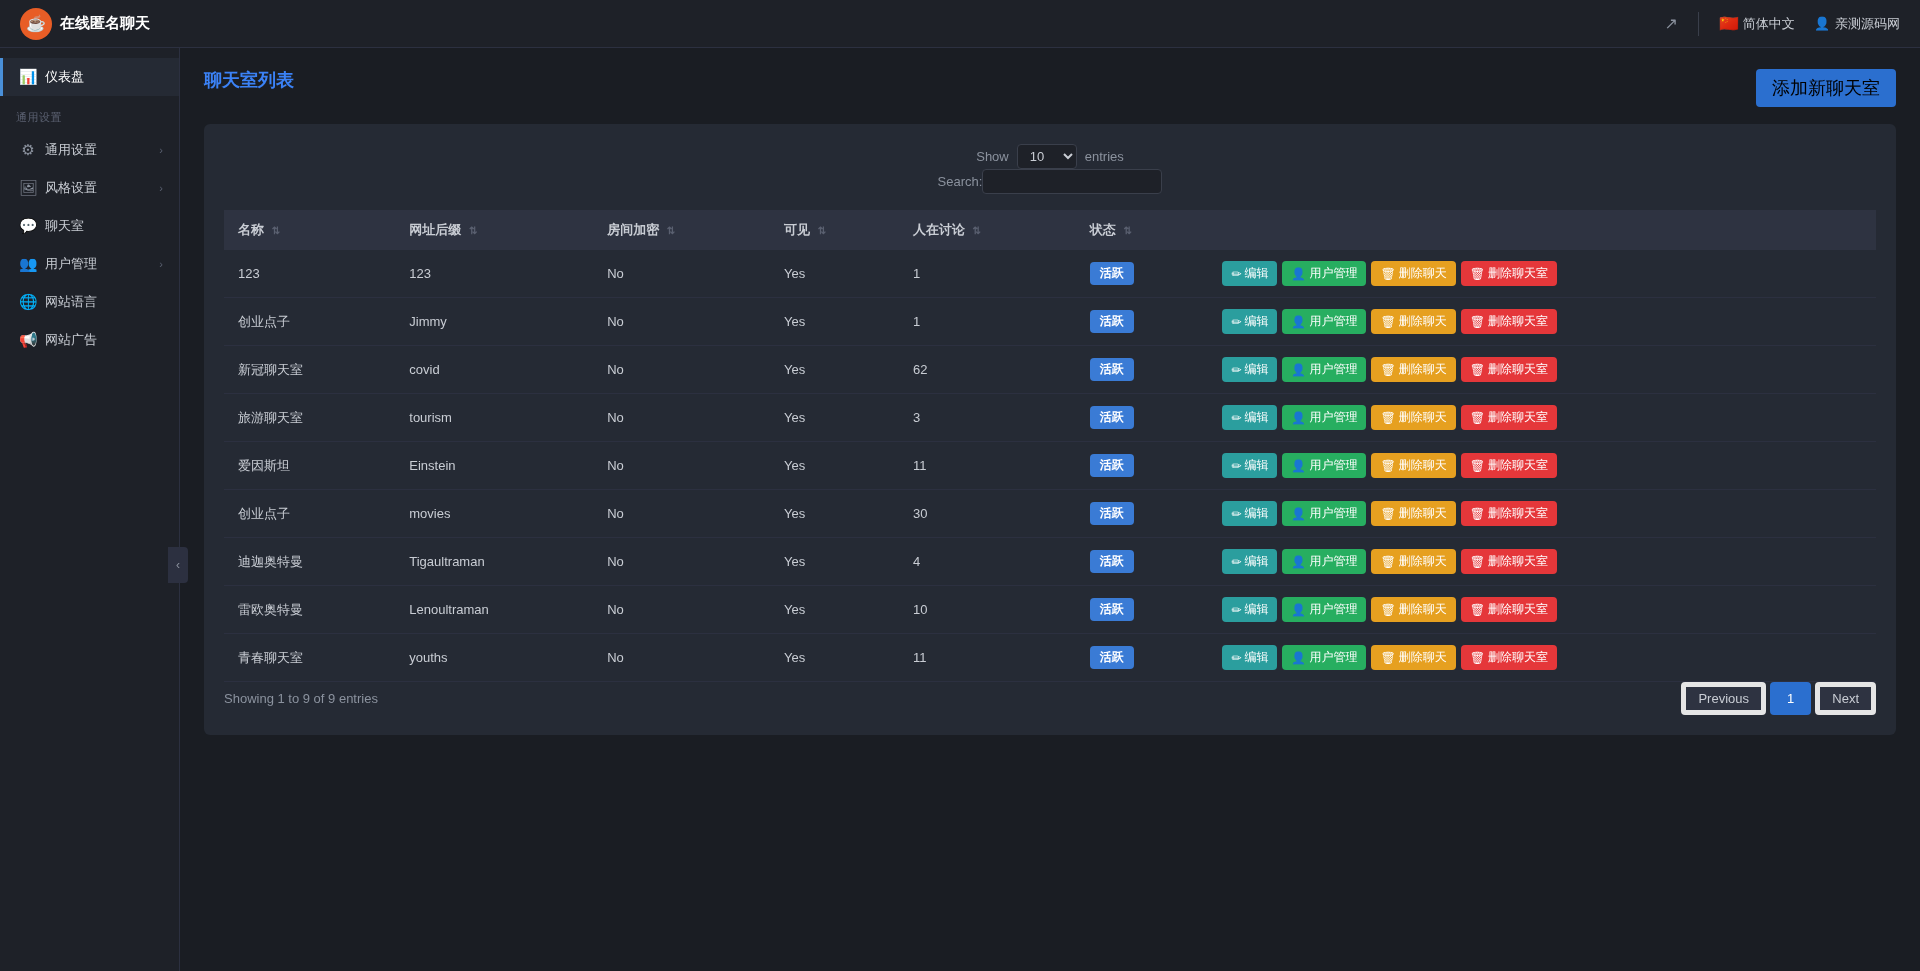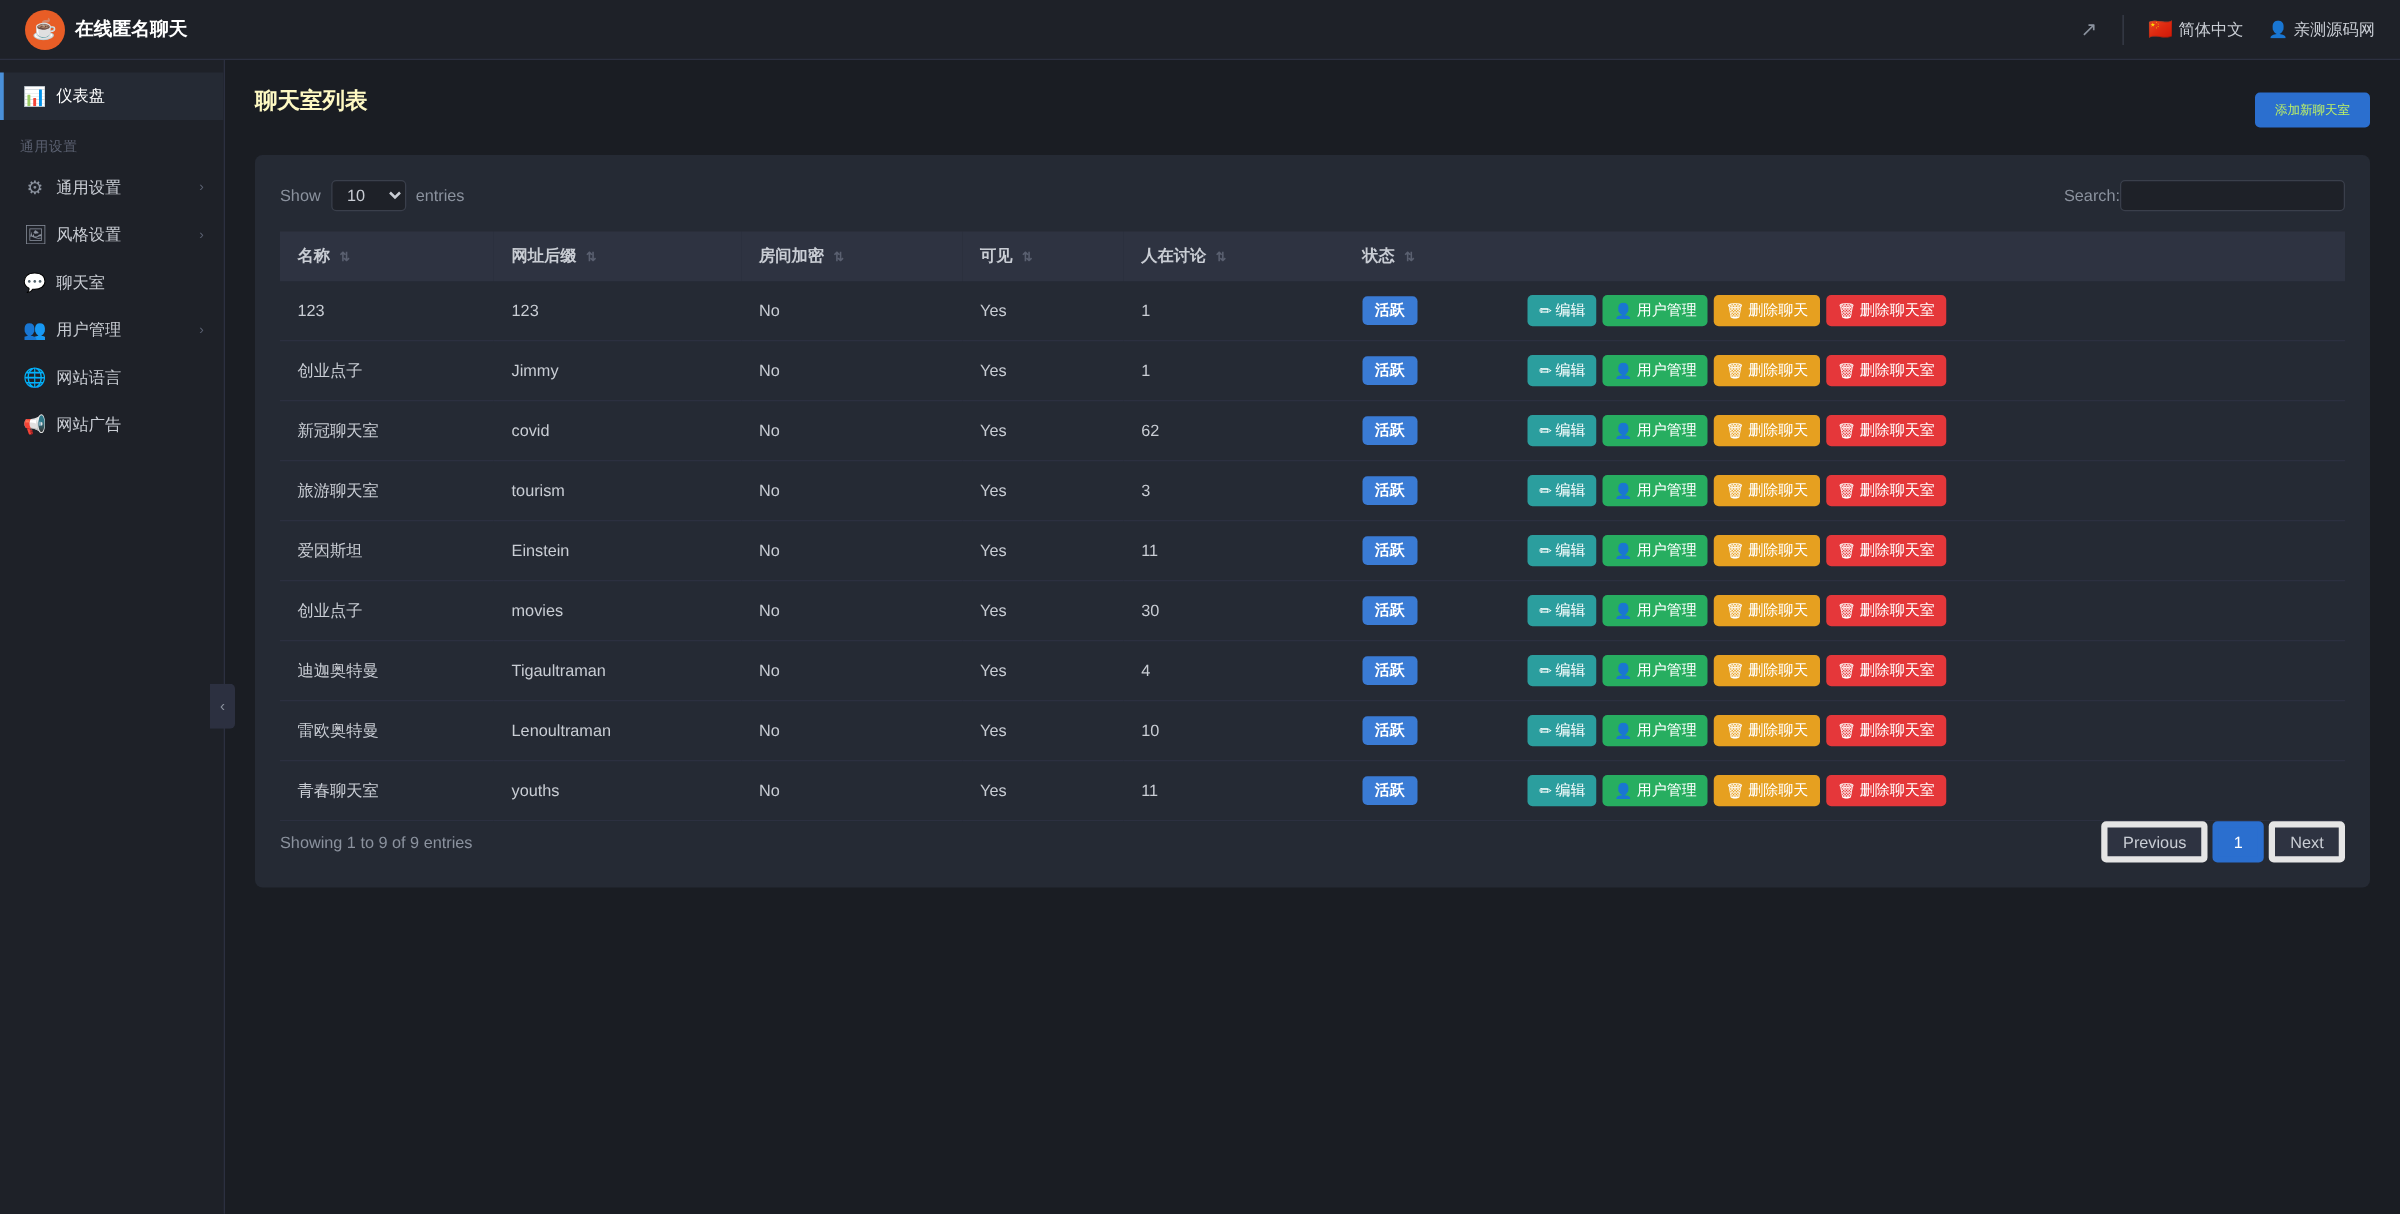--- a/index.html
+++ b/index.html
@@ -151,37 +151,38 @@
     .main {
       margin-left: 180px;
       flex: 1;
       padding: 20px 24px;
     }
 
     
     .page-title {
       font-size: 18px;
       font-weight: 600;
-      color: #fef9c3;
+      color: #3b82f6;
       margin-bottom: 16px;
     }
 
     
     .card {
       background: #252a34;
       border-radius: 6px;
       padding: 20px;
     }
 
     
     .table-controls {
       display: flex;
       align-items: center;
       justify-content: space-between;
       margin-bottom: 16px;
+      flex-direction: column;
     }
     .entries-control {
       display: flex;
       align-items: center;
       gap: 8px;
       color: #8b929e;
       font-size: 13px;
     }
     .entries-select {
       background: #1e2128;
@@ -202,25 +203,25 @@
       background: #1e2128;
       border: 1px solid #3a3f4b;
       border-radius: 4px;
       color: #c9cdd4;
       padding: 4px 10px;
       font-size: 13px;
       width: 180px;
     }
     .add-btn {
       background: #2b6fcf;
-      color: #bef264;
+      color: #000000;
       border: none;
       border-radius: 4px;
       padding: 7px 16px;
-      font-size: 10px;
+      font-size: 18px;
       cursor: pointer;
       font-weight: 500;
       position: absolute;
       right: 24px;
       top: 80px;
     }
 
     
     .table-wrap { overflow-x: auto; }
     table {

